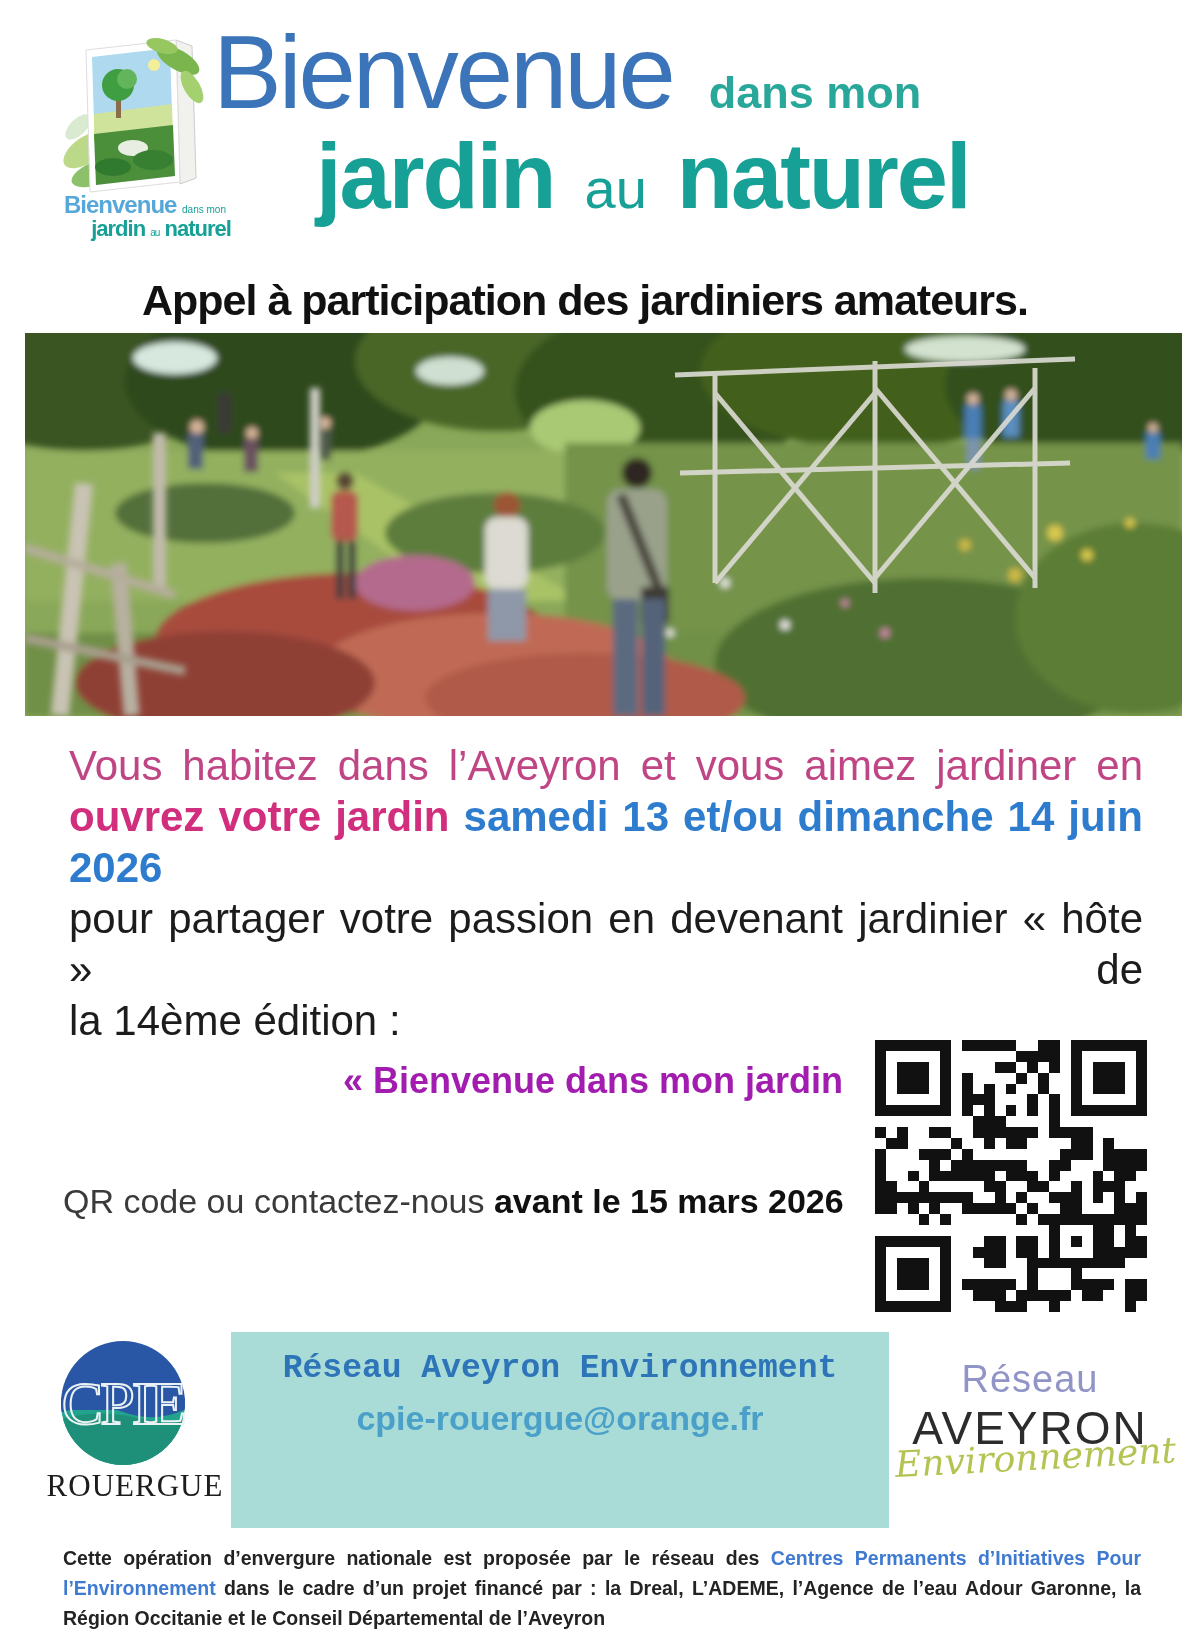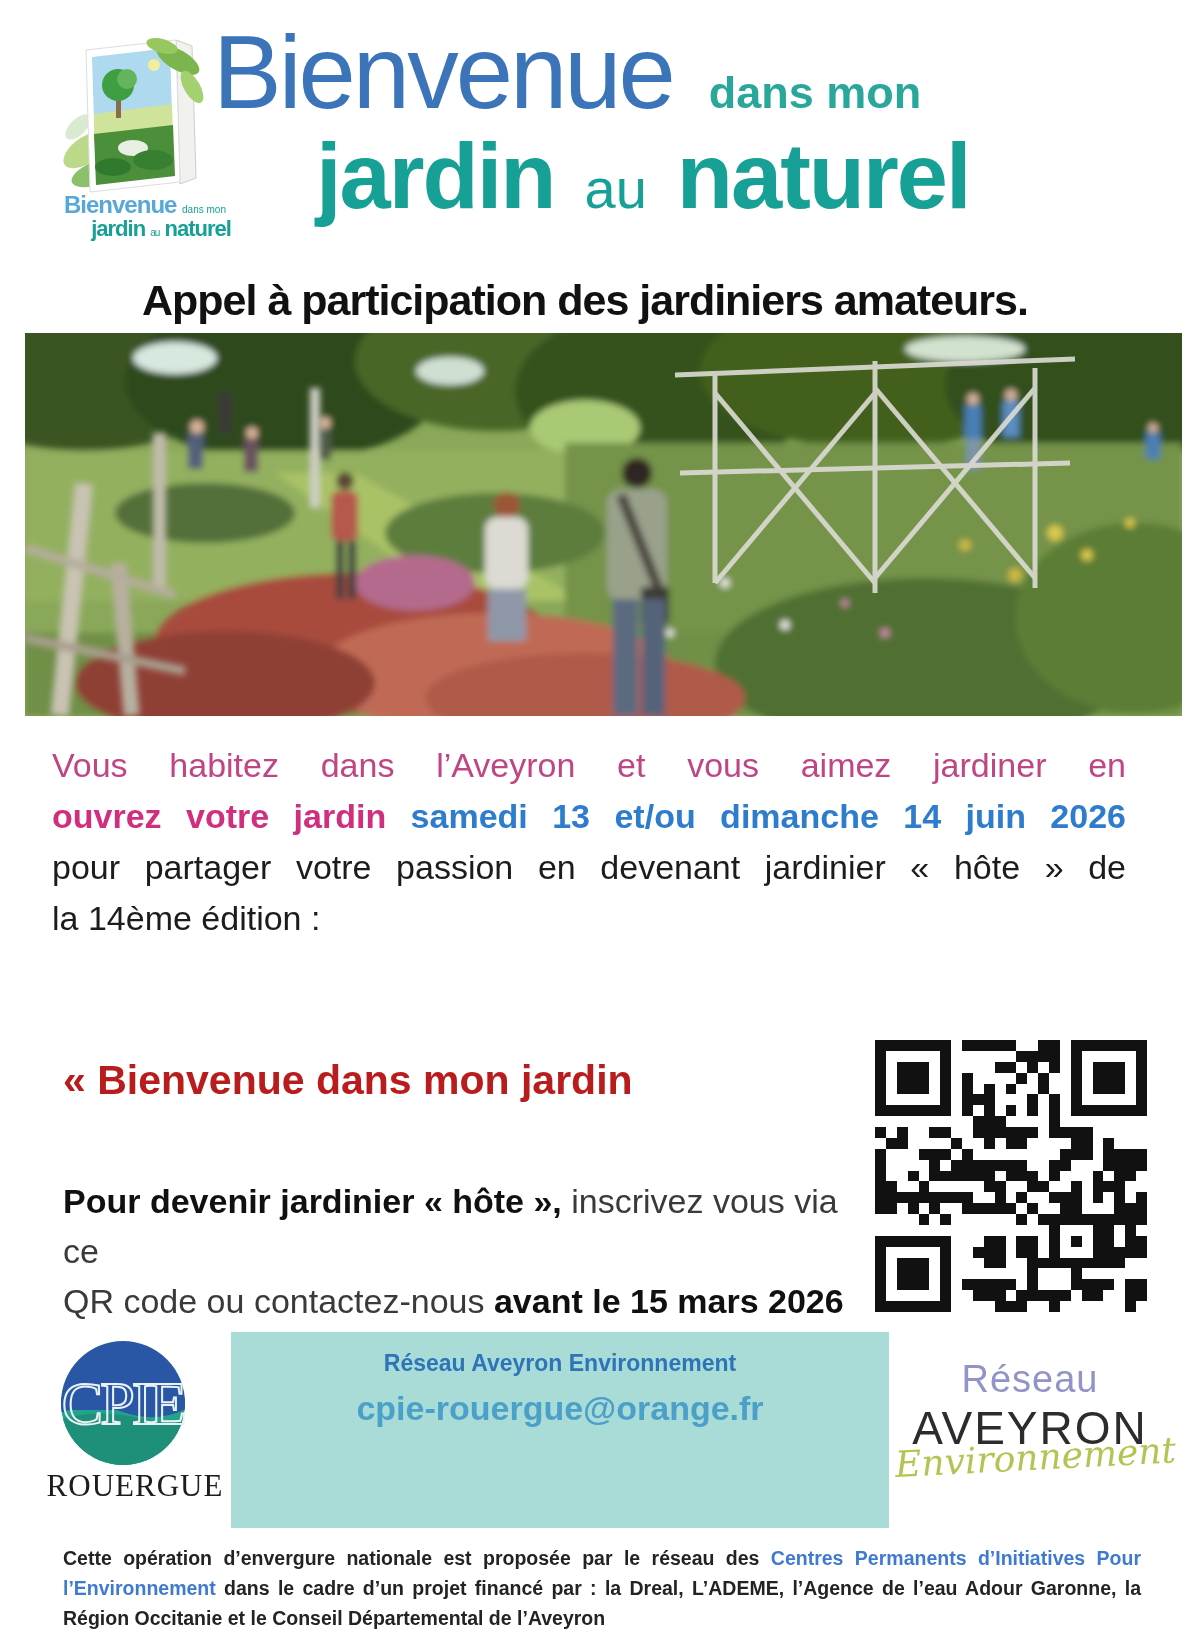--- a/index.html
+++ b/index.html
@@ -33,50 +33,50 @@
 
   
   .subtitle{position:absolute;left:25px;top:276px;width:1120px;text-align:center;
     font-size:43px;font-weight:700;color:#111;letter-spacing:-1px;}
 
   
   .photo{position:absolute;left:25px;top:333px;width:1157px;height:383px;overflow:hidden;background:#86a456;}
   .photo svg{display:block;width:100%;height:100%;}
 
   
-  .intro{position:absolute;left:52px;top:740px;width:1074px;font-size:34px;line-height:51px;}
+  .intro{position:absolute;left:69px;top:740px;width:1074px;font-size:42px;line-height:51px;}
   .intro .jline{display:block;text-align:justify;text-align-last:justify;}
   .intro .lline{display:block;text-align:left;}
   .c-pink{color:var(--intro-pink);}
   .c-blue{color:var(--intro-blue);}
   .c-pinkb{color:var(--intro-pink-bold);font-weight:700;}
   .c-blueb{color:var(--intro-blue-bold);font-weight:700;}
   .c-ink{color:var(--ink);}
 
   
-  .event-title{position:absolute;left:63px;top:1052px;width:780px;text-align:left;
-    font-size:41px;font-weight:700;line-height:57px;color:#b91c1c;}
+  .event-title{position:absolute;left:63px;top:1052px;width:780px;text-align:right;
+    font-size:36px;font-weight:700;line-height:57px;color:#a21caf;}
 
   
   .cta{position:absolute;left:63px;top:1176px;width:800px;font-size:34px;line-height:50px;color:#3a3a3a;}
   .cta b{color:#101010;font-weight:700;}
 
   
   .qr{position:absolute;left:875px;top:1040px;width:272px;height:272px;}
   .qr svg{width:100%;height:100%;shape-rendering:crispEdges;}
 
   
   .cpie-logo{position:absolute;left:30px;top:1338px;width:210px;height:170px;}
   .cpie-logo svg{position:absolute;left:28px;top:0;}
   .rouergue{position:absolute;left:0;top:130px;width:210px;text-align:center;
     font-family:"Liberation Serif",serif;font-size:31px;color:#1d1d1d;letter-spacing:1px;}
 
   .coord-box{position:absolute;left:231px;top:1332px;width:658px;height:196px;background:var(--box-bg);
     text-align:center;padding-top:18px;}
-  .coord-l1{font-size:23px;font-weight:700;color:var(--box-blue);}
+  .coord-l1{font-size:33px;font-weight:700;color:var(--box-blue);font-family:Liberation Mono, monospace;}
   .coord-l2{font-size:35px;font-weight:400;color:var(--box-blue-light);margin-top:13px;}
   .coord-l3{font-size:34px;font-weight:700;color:var(--box-email);margin-top:12px;cursor:pointer;}
 
   .reseau-logo{position:absolute;left:895px;top:1358px;width:270px;text-align:center;}
   .reseau-l1{font-size:38px;color:var(--reseau-purple);letter-spacing:1px;}
   .reseau-l2{font-size:46px;color:#2c2c2c;letter-spacing:2px;font-weight:400;margin-top:0;}
   .reseau-l3{font-family:"DejaVu Serif",serif;font-style:italic;font-size:36px;color:var(--reseau-script);
     margin-top:-18px;transform:rotate(-3deg);}
 
   
@@ -238,21 +238,20 @@
   <span class="jline"><span class="c-pinkb">ouvrez votre jardin</span> <span class="c-blueb">samedi 13 et/ou dimanche 14 juin 2026</span></span>
   <span class="jline c-ink">pour  partager votre passion en devenant jardinier « hôte » de</span>
   <span class="lline c-ink">la 14ème édition :</span>
 </div>
 
 <div class="event-title">
   <div>« Bienvenue dans mon jardin</div>
 </div>
 
 <div class="cta">
-  <div><b>Pour  devenir jardinier « hôte »,</b><span> inscrivez vous via ce</span></div>
   <div><span>QR code ou contactez-nous </span><b>avant le 15 mars 2026</b></div>
 </div>
 
 <div class="qr">
   <svg id="qr-svg" viewBox="0 0 25 25">
       <rect x="0" y="0" width="25" height="25" fill="#fff"></rect>
       <rect x="8" y="0" width="1" height="1" fill="#111"></rect>
       <rect x="9" y="0" width="1" height="1" fill="#111"></rect>
       <rect x="10" y="0" width="1" height="1" fill="#111"></rect>
       <rect x="11" y="0" width="1" height="1" fill="#111"></rect>

